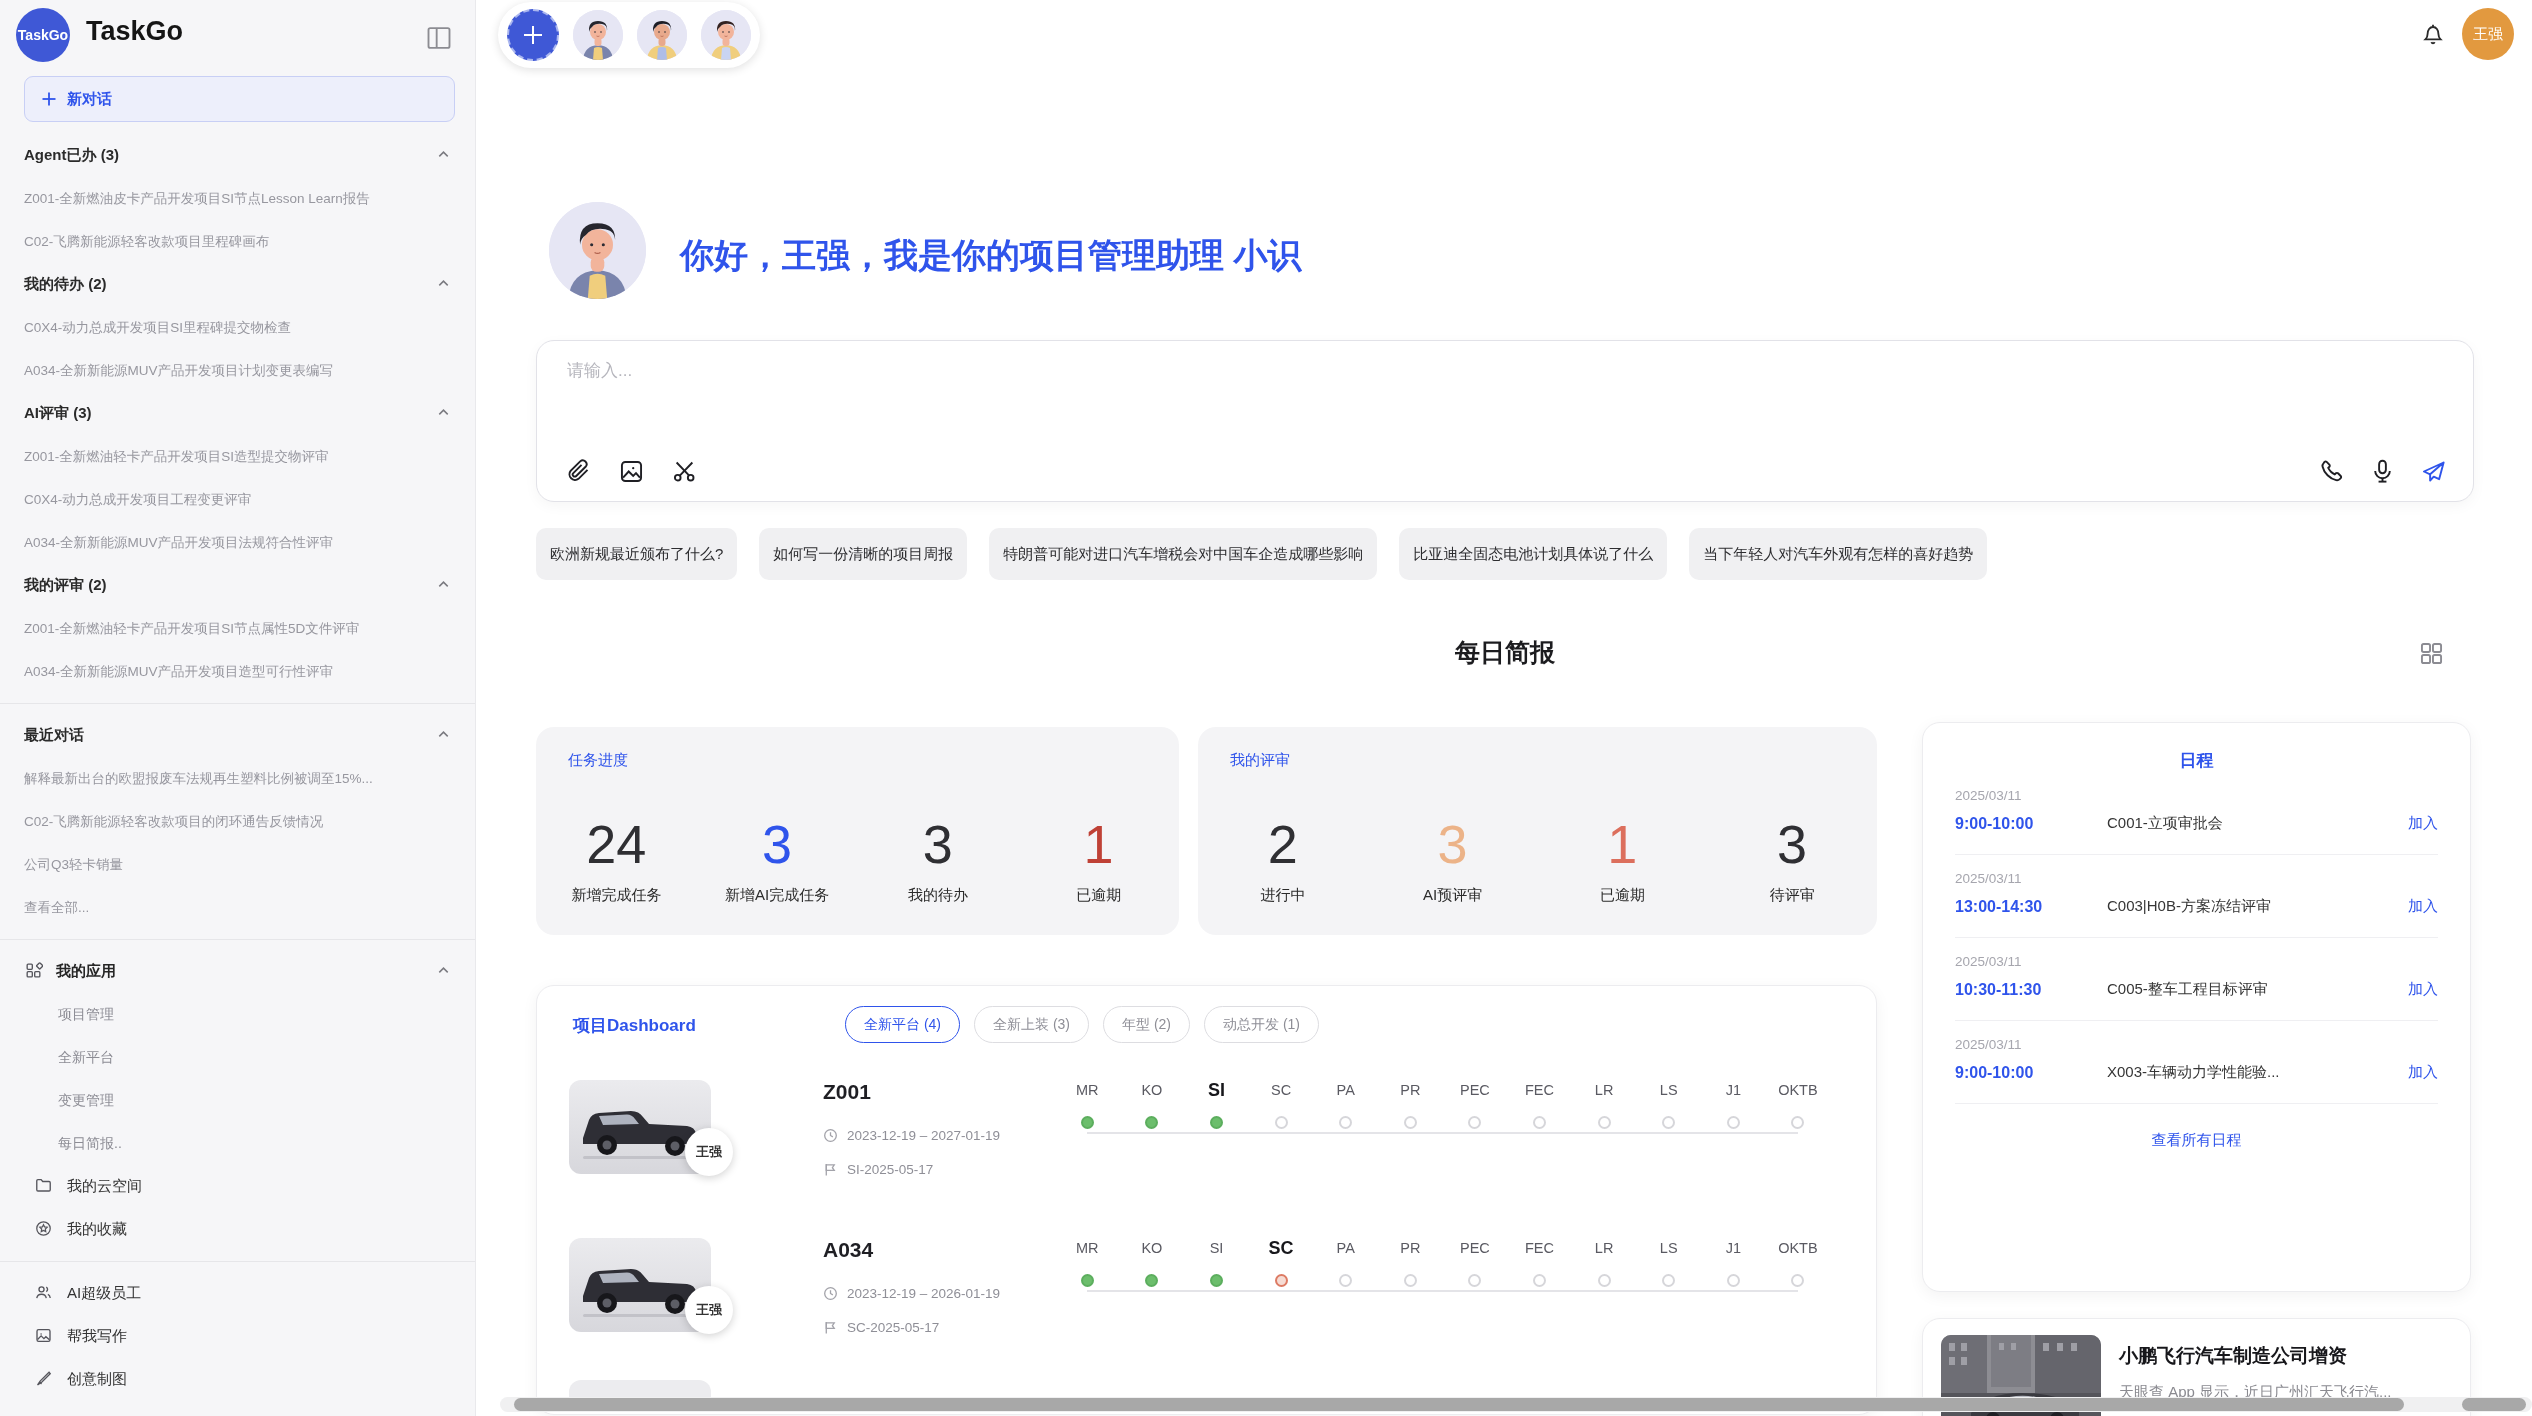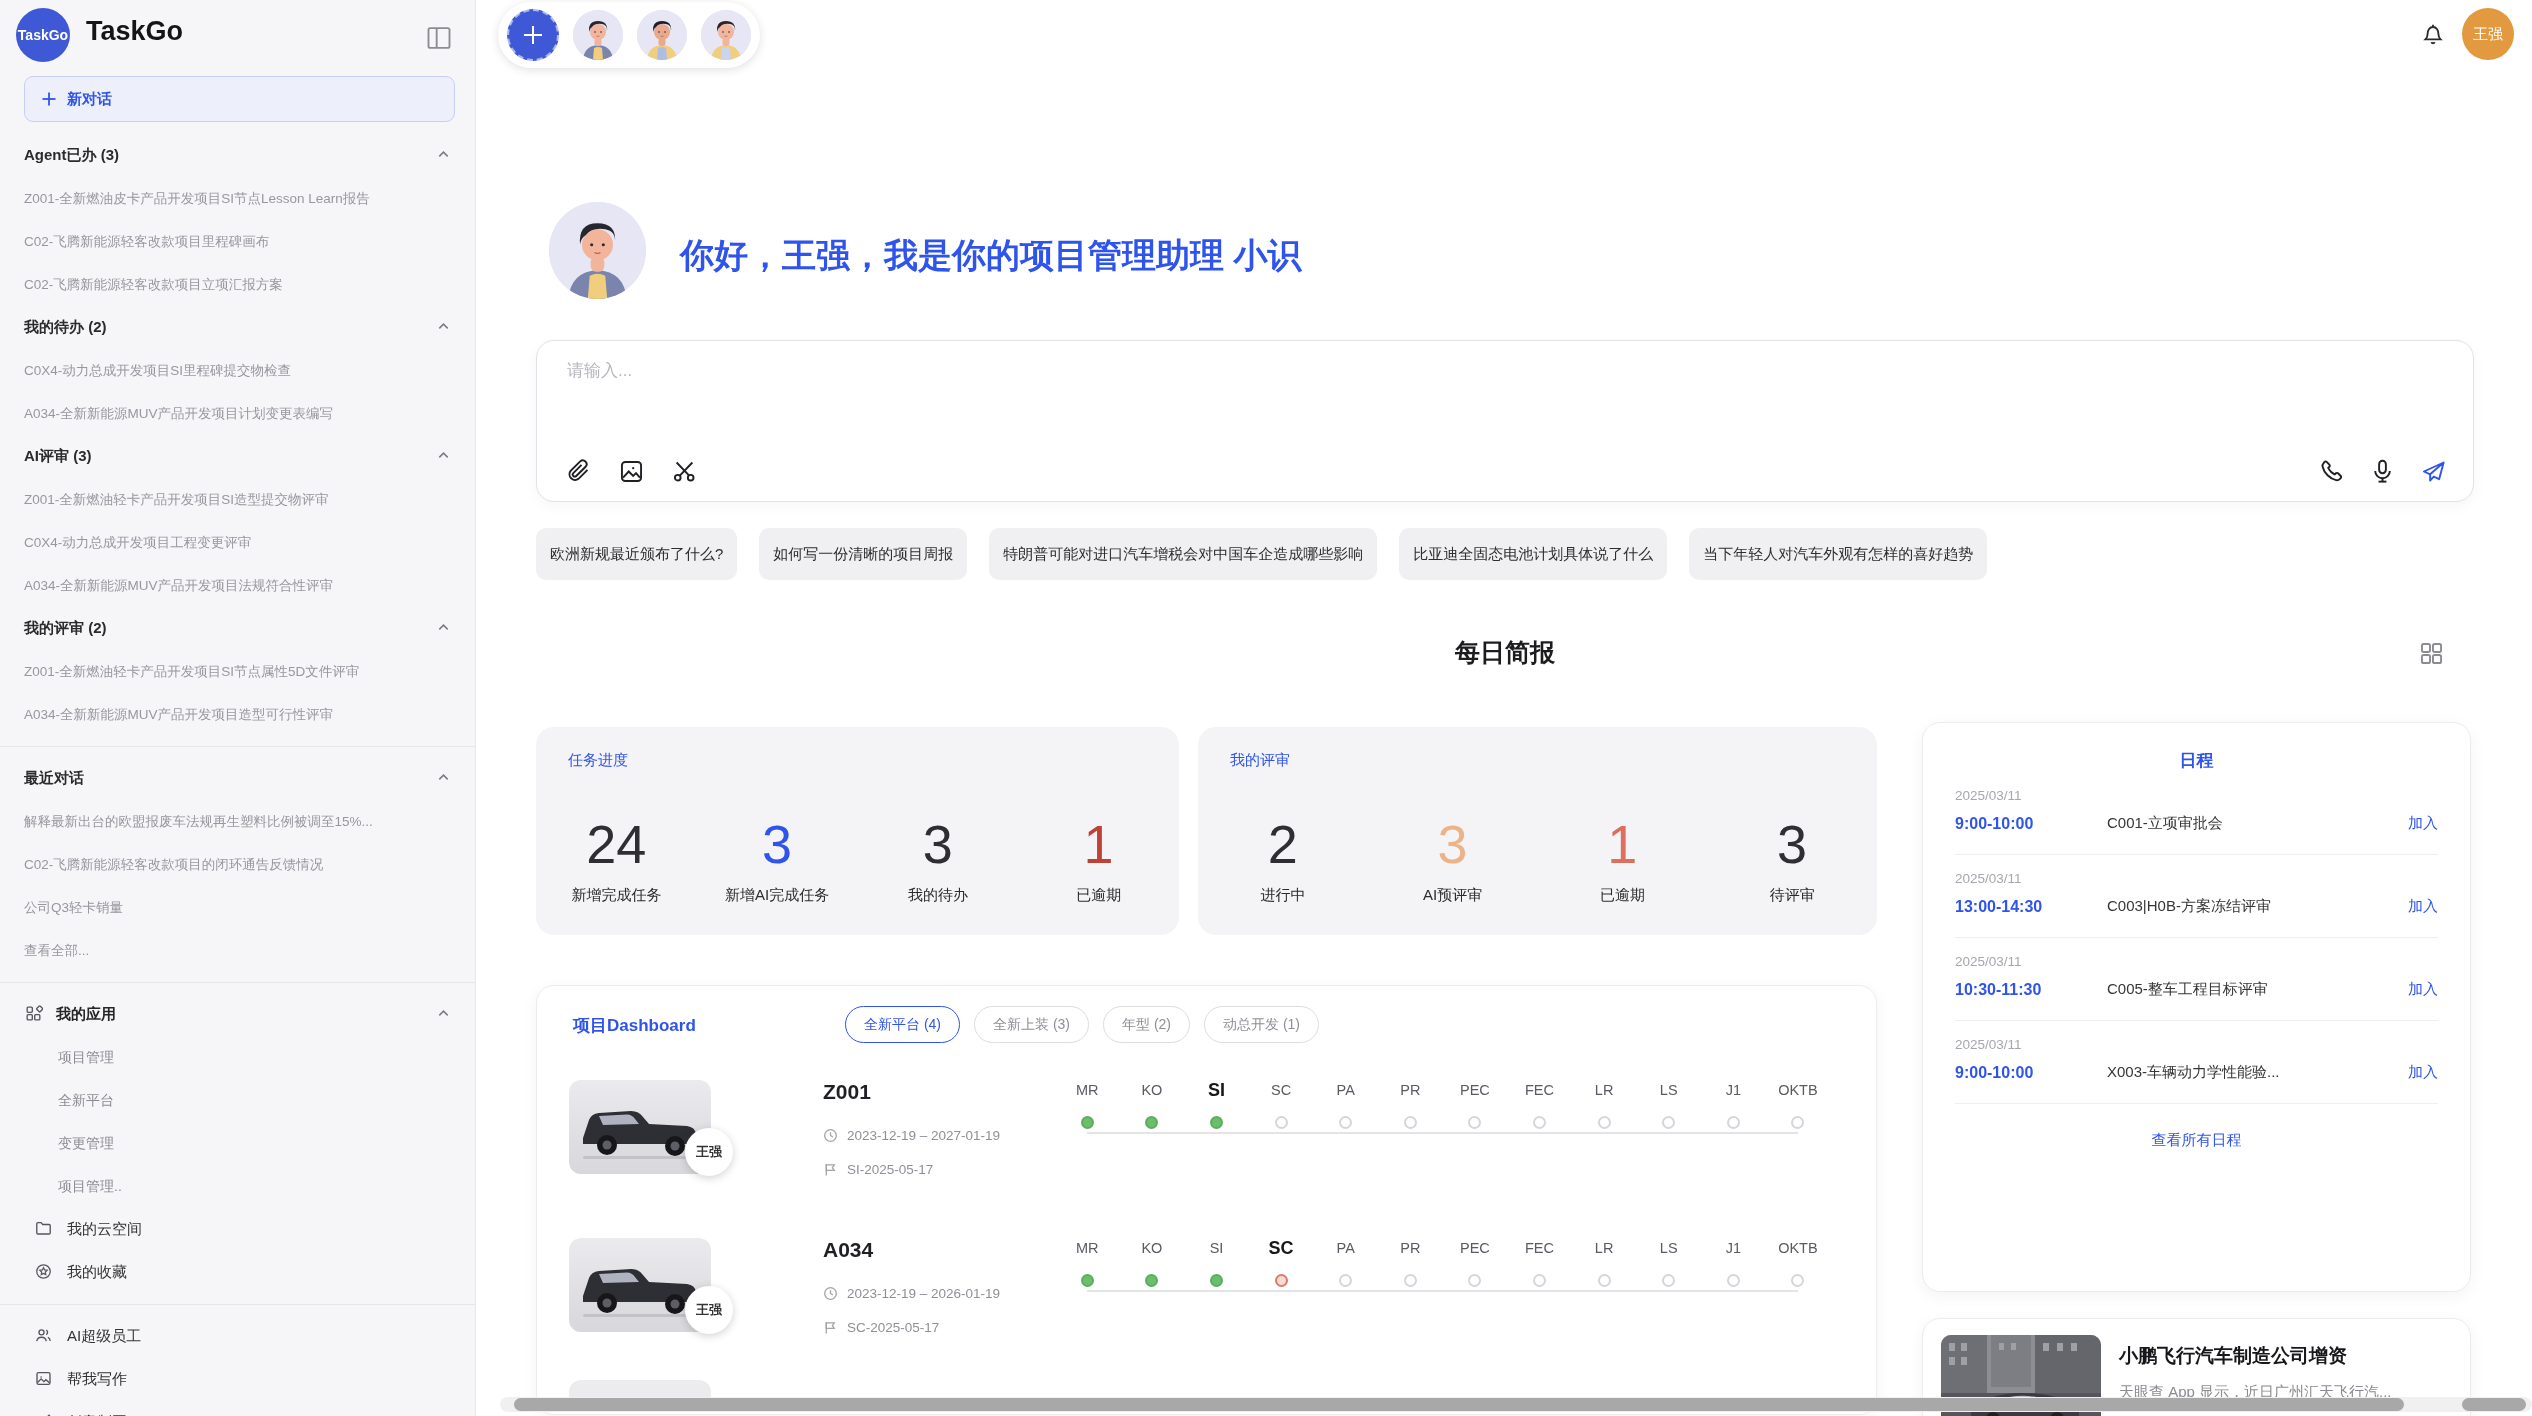--- a/index.html
+++ b/index.html
@@ -155,21 +155,20 @@
     </button>
     <div class="sb-list" id="sb-list">
         <div class="sb-row sb-section">
           <span>Agent已办 (3)</span>
           <span><svg class="chev" viewBox="0 0 16 16" fill="none" stroke="currentColor" stroke-width="1.6">
               <path d="M3.5 10 L8 5.5 L12.5 10"></path>
             </svg></span>
         </div>
         <div class="sb-row sb-item">Z001-全新燃油皮卡产品开发项目SI节点Lesson Learn报告</div>
         <div class="sb-row sb-item">C02-飞腾新能源轻客改款项目里程碑画布</div>
-        <div class="sb-row sb-item">C02-飞腾新能源轻客改款项目立项汇报方案</div>
         <div class="sb-row sb-section">
           <span>我的待办 (2)</span>
           <span><svg class="chev" viewBox="0 0 16 16" fill="none" stroke="currentColor" stroke-width="1.6">
               <path d="M3.5 10 L8 5.5 L12.5 10"></path>
             </svg></span>
         </div>
         <div class="sb-row sb-item">C0X4-动力总成开发项目SI里程碑提交物检查</div>
         <div class="sb-row sb-item">A034-全新新能源MUV产品开发项目计划变更表编写</div>
         <div class="sb-row sb-section">
           <span>AI评审 (3)</span>
@@ -209,21 +208,21 @@
             </svg></span>
           <span>我的应用</span>
           <span class="grow"></span>
           <span><svg class="chev" viewBox="0 0 16 16" fill="none" stroke="currentColor" stroke-width="1.6">
               <path d="M3.5 10 L8 5.5 L12.5 10"></path>
             </svg></span>
         </div>
         <div class="sb-row sb-subitem">项目管理</div>
         <div class="sb-row sb-subitem">全新平台</div>
         <div class="sb-row sb-subitem">变更管理</div>
-        <div class="sb-row sb-subitem">项目管理..</div>
+        <div class="sb-row sb-subitem">每日简报..</div>
         <div class="sb-row sb-link">
           <span><svg class="sb-icon" viewBox="0 0 24 24" fill="none" stroke="currentColor" stroke-width="1.7">
               <path d="M3.5 7.5V6a1.5 1.5 0 0 1 1.5-1.5h4l2 2.5h8A1.5 1.5 0 0 1 20.5 8.5v9A1.5 1.5 0 0 1 19 19H5a1.5 1.5 0 0 1-1.5-1.5z"></path>
             </svg></span>
           <span>我的云空间</span>
         </div>
         <div class="sb-row sb-link">
           <span><svg class="sb-icon" viewBox="0 0 24 24" fill="none" stroke="currentColor" stroke-width="1.6">
               <circle cx="12" cy="12" r="8.5"></circle>
               <path d="M12 7.2l1.4 2.9 3.2.4-2.3 2.2.5 3.2L12 14.4 9.2 15.9l.5-3.2-2.3-2.2 3.2-.4z"></path>

